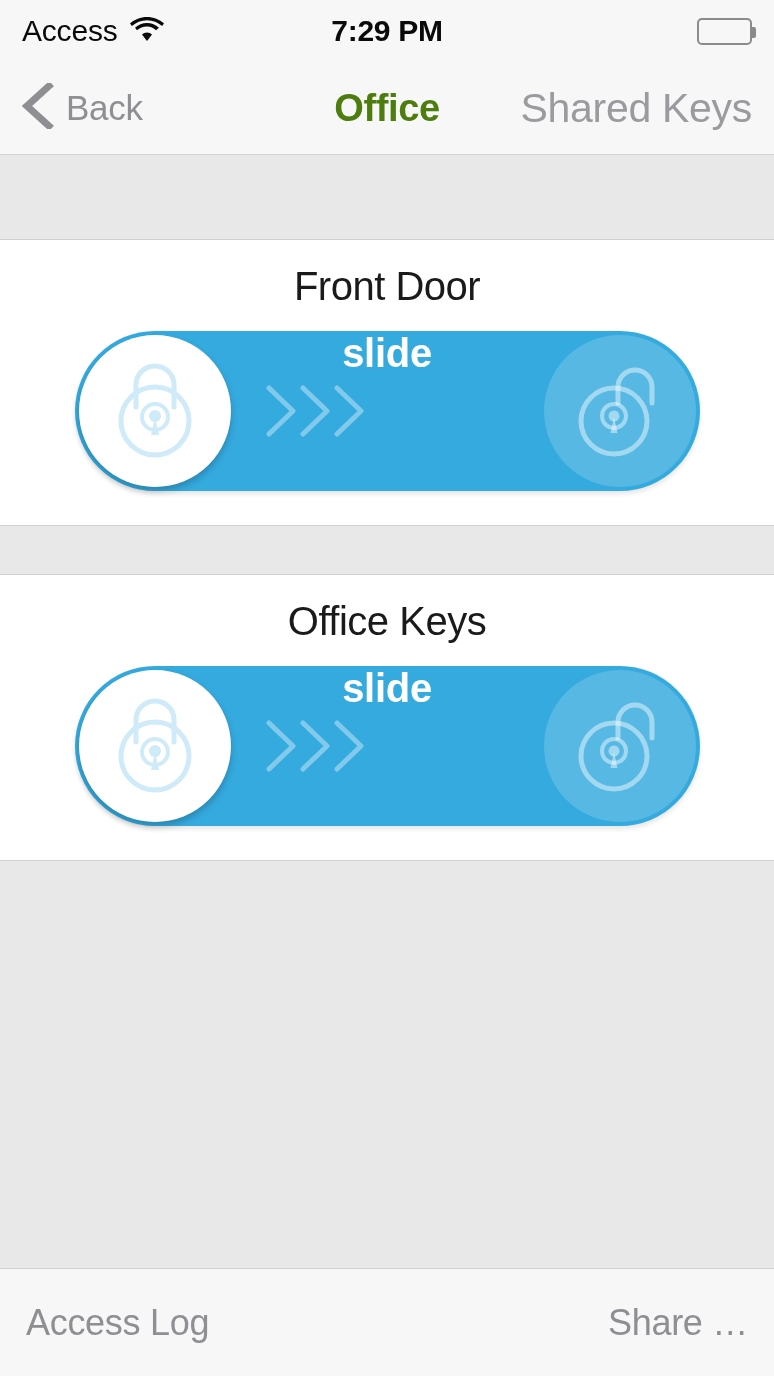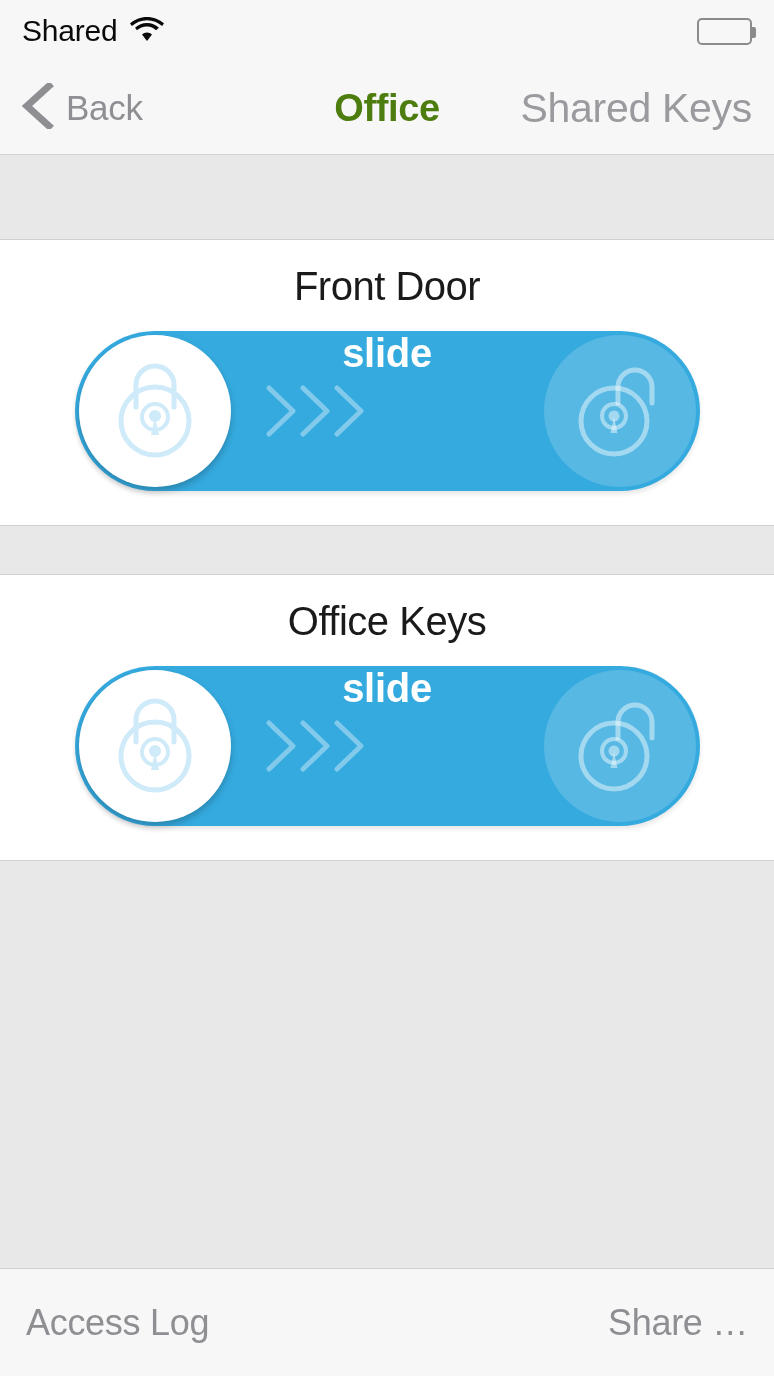--- a/index.html
+++ b/index.html
@@ -241,29 +241,30 @@
     cursor:pointer;
   }
 </style>
 </head>
 <body>
 
 <div id="screen">
 
   <div class="status-bar">
     <div class="status-left">
-      <span class="carrier-text">Shared</span>
+      <span class="carrier-text">Access</span>
       <span class="wifi-icon">
         <svg width="34" height="26" viewBox="0 0 34 26">
           <path d="M17 4.2C11.2 4.2 5.9 6.4 1.9 10.0 L0 7.5 C4.5 3.4 10.5 1 17 1 s12.5 2.4 17 6.5 L32.1 10.0 C28.1 6.4 22.8 4.2 17 4.2Z" fill="#0a0a0a"></path>
           <path d="M17 10.4c-3.9 0-7.4 1.5-10.0 3.9 l-1.95-2.55 C8.2 8.7 12.4 7 17 7 s8.8 1.7 11.95 4.75 L26 14.3 C23.4 11.9 20.9 10.4 17 10.4Z" fill="#0a0a0a"></path>
           <path d="M17 16.4c-1.9 0-3.7 0.8-5.0 2.0 L17 25 l5.0-6.6 C20.7 17.2 18.9 16.4 17 16.4Z" fill="#0a0a0a"></path>
         </svg>
       </span>
     </div>
+    <div class="status-time">7:29 PM</div>
     <div class="status-right">
       <span class="battery">
         <span class="battery-fill"></span>
         <span class="battery-nub"></span>
       </span>
     </div>
   </div>
 
   <div class="nav-bar">
     <div class="nav-back">

